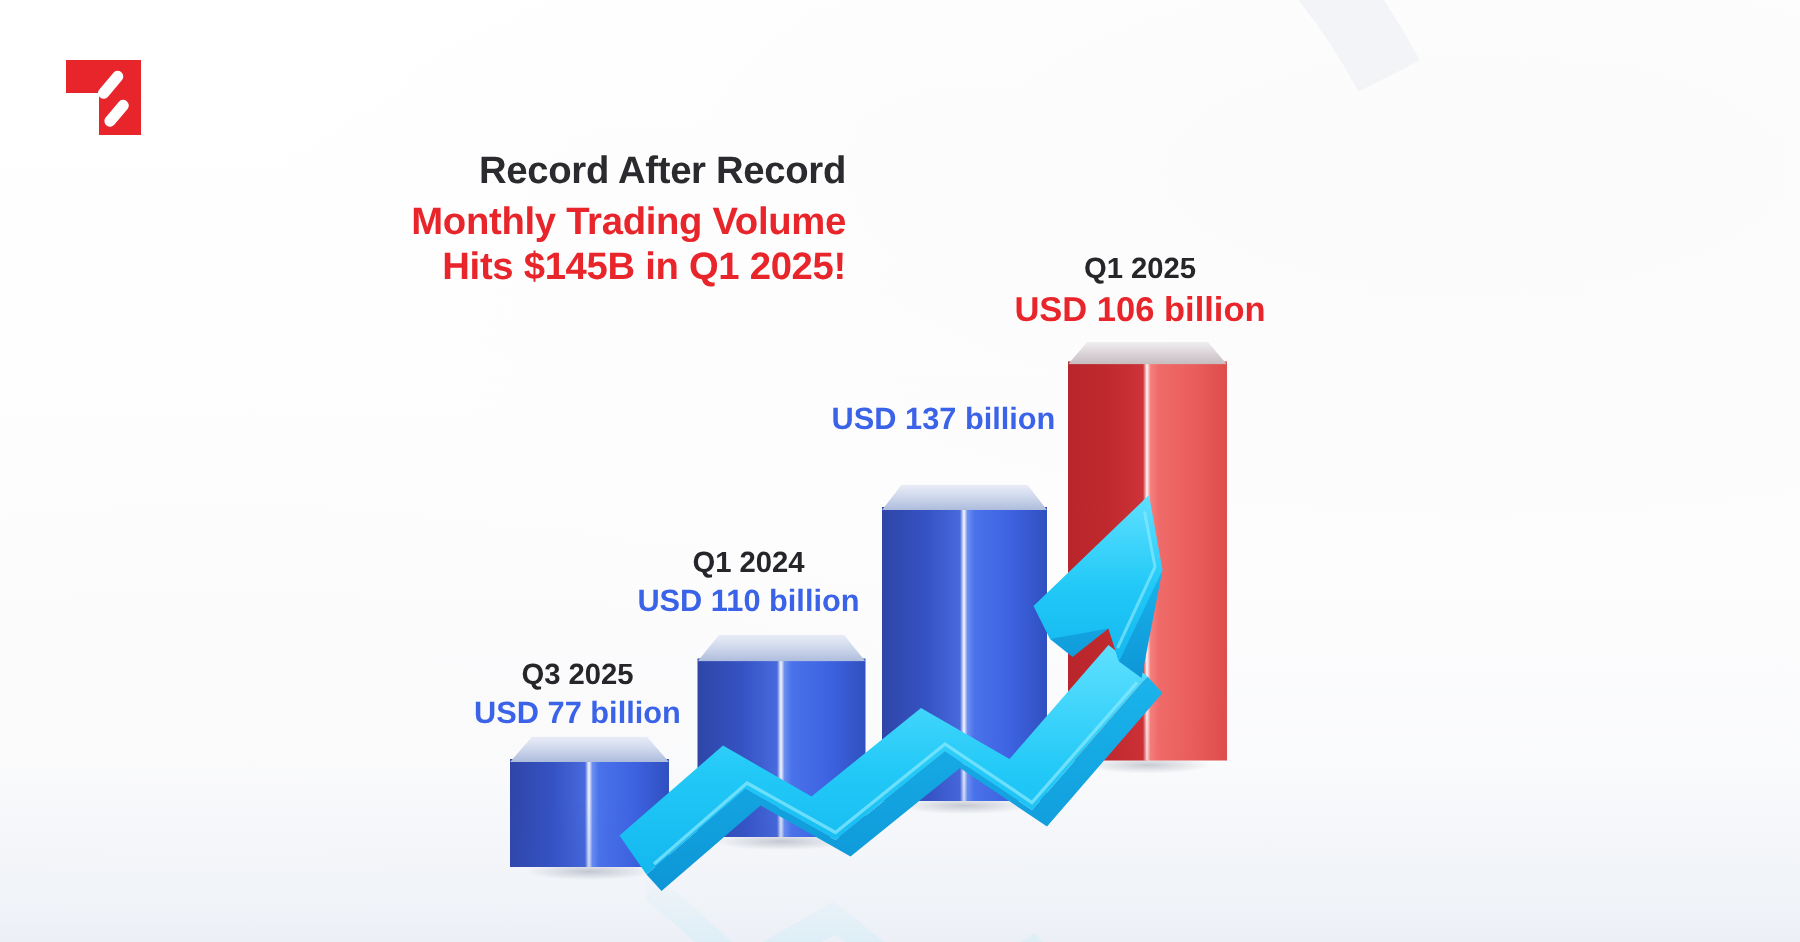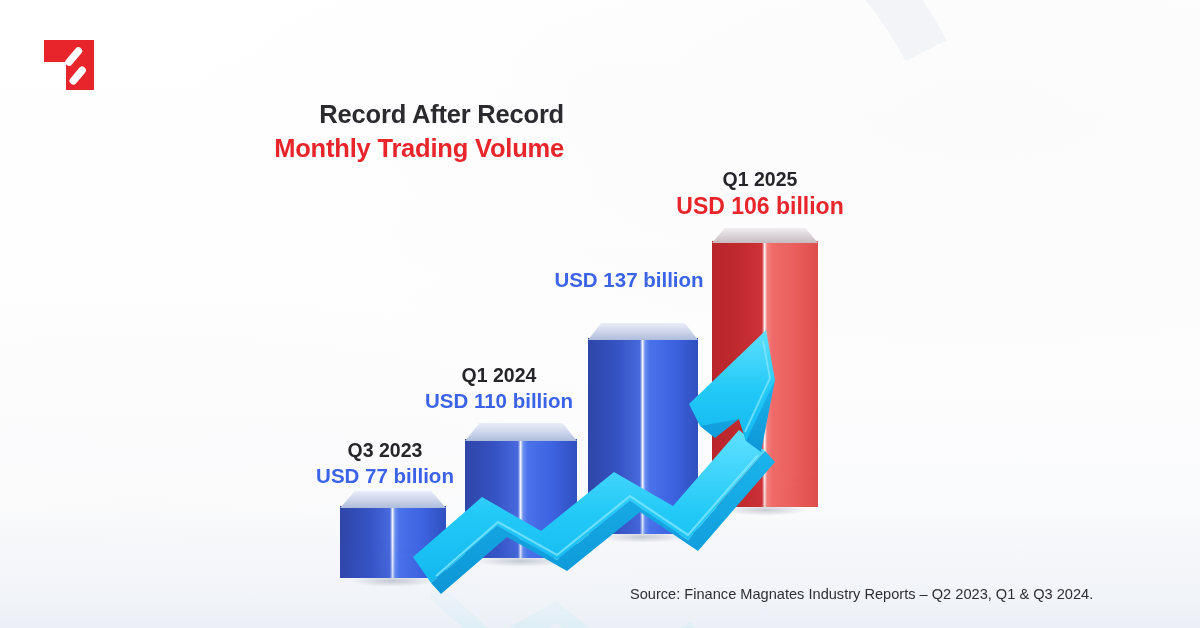--- a/index.html
+++ b/index.html
@@ -98,20 +98,21 @@
     <svg width="50" height="50" viewBox="0 0 50 50">
       <path d="M0,0 H50 V50 H22 V22 H0 Z" fill="#e8252a"></path>
       <rect x="26" y="5.5" width="7.5" height="22" rx="3.6" fill="#ffffff" transform="rotate(40 29.7 16.5)"></rect>
       <rect x="30" y="25" width="7.5" height="21" rx="3.6" fill="#ffffff" transform="rotate(40 33.7 35.5)"></rect>
     </svg>
   </div>
 
   <div id="headline">
     <div class="h-line h-dark">Record After Record</div>
     <div class="h-line h-red">Monthly Trading Volume</div>
+    <div class="h-line h-red">Hits $145B in Q1 2025!</div>
   </div>
 
   <div id="chart">
 
     <div class="bar blue" style="left:340px;top:506px;width:106px;height:72px;">
       <div class="base-shadow"></div>
       <div class="face-l" style="width:53px;"></div>
       <div class="face-r" style="width:53px;"></div>
       <div class="seam" style="left:50px;"></div>
       <div class="cap" style="top:-15px;height:17px;clip-path:polygon(14% 0%,86% 0%,100% 100%,0% 100%);"></div>
@@ -174,34 +175,33 @@
                L739,430 L673,506 L614,472 L541,531 L482,497 L413,557 Z"></path>
 
       <path fill="none" stroke="#8ceaff" stroke-width="2.2" opacity=".7" d="M436,576 L498,522 L557,555 L630,496 L688,535 L758,455"></path>
 
       <path fill="url(#ribSide)" d="M700,426 L715,438 L739,419 L746,441 L761,452 L775,380 Z"></path>
       <path fill="url(#ribTop)" d="M766,330 L775,380 L746,441 L739,419 L700,426 L689,404 Z"></path>
       <path fill="none" stroke="#8ceaff" stroke-width="2" opacity=".65" d="M763,341 L770,378 L745,432"></path>
     </svg>
 
     <div class="lbl" style="left:275px;top:438px;width:220px;">
-      <div class="period">Q3 2023</div>
+      <div class="period">Q3 2025</div>
       <div class="value v-blue">USD 77 billion</div>
     </div>
 
     <div class="lbl" style="left:389px;top:363px;width:220px;">
       <div class="period">Q1 2024</div>
       <div class="value v-blue">USD 110 billion</div>
     </div>
 
     <div class="lbl" style="left:519px;top:267px;width:220px;">
       <div class="value v-blue">USD 137 billion</div>
     </div>
 
     <div class="lbl" style="left:647px;top:167px;width:226px;">
       <div class="period">Q1 2025</div>
       <div class="value v-red" style="font-size:23px;">USD 106 billion</div>
     </div>
   </div>
 
-  <div id="source">Source: Finance Magnates Industry Reports – Q2 2023, Q1 &amp; Q3 2024.</div>
 
 </div>
 
 </body></html>

